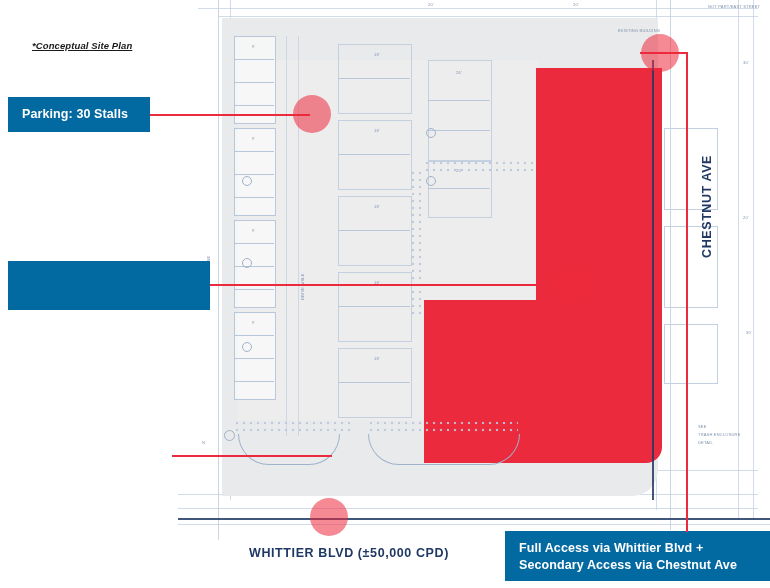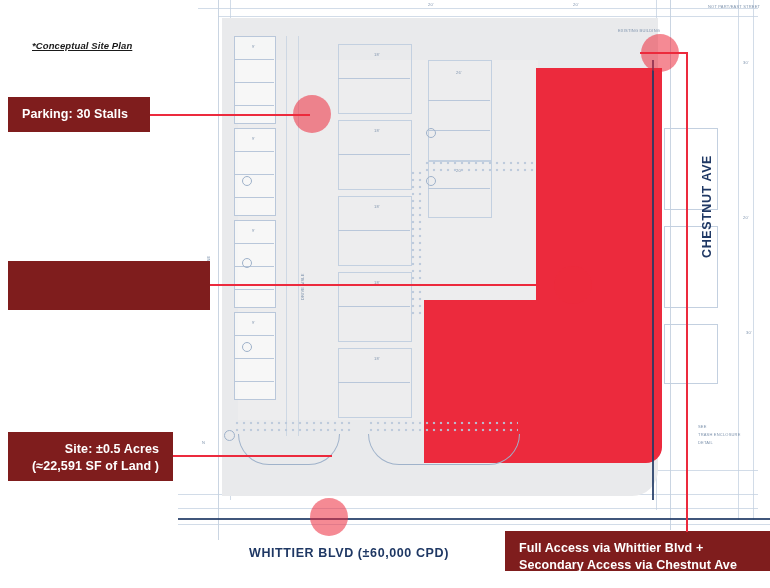--- a/index.html
+++ b/index.html
@@ -127,21 +127,21 @@
 
   
   .street-line {
     position: absolute;
     background: #1f3864;
   }
 
   
   .callout {
     position: absolute;
-    background: #7f1d1d;
+    background: #0369a1;
     color: #ffffff;
     font-weight: bold;
     font-size: 12.5px;
     line-height: 17px;
     padding: 9px 14px;
     box-sizing: border-box;
     letter-spacing: .1px;
   }
   .callout.right { text-align: right; }
   .callout .l2 { display: block; }
@@ -305,32 +305,28 @@
     <span class="l2">Parking: 30 Stalls</span>
   </div>
   <div class="dot" style="left:293px; top:95px; width:38px; height:38px;"></div>
 
   <div class="leader" style="left:210px; top:284px; width:365px;"></div>
   <div class="callout right" id="c-subject" style="left:8px; top:261px; width:202px; height:49px;">
   </div>
   <div class="dot" style="left:554px; top:266px; width:38px; height:38px;"></div>
 
   <div class="leader" style="left:172px; top:455px; width:160px;"></div>
-  <div class="callout right" id="c-site" style="left:8px; top:432px; width:165px; height:49px;">
-    <span class="l2">Site: ±0.5 Acres</span>
-    <span class="l2">(≈22,591 SF of Land )</span>
-  </div>
-
-  <div class="callout" id="c-access" style="left:505px; top:531px; width:265px; height:40px;">
+
+  <div class="callout" id="c-access" style="left:505px; top:531px; width:265px; height:50px;">
     <span class="l2">Full Access via Whittier Blvd +</span>
     <span class="l2">Secondary Access via Chestnut Ave</span>
   </div>
   <div class="leader v" style="left:686px; top:52px; height:480px;"></div>
   <div class="leader" style="left:640px; top:52px; width:48px;"></div>
   <div class="dot" style="left:641px; top:34px; width:38px; height:38px;"></div>
   <div class="dot" style="left:310px; top:498px; width:38px; height:38px;"></div>
 
-  <div class="street-label" style="left:249px; top:546px;">WHITTIER BLVD (±60,000 CPD)</div>
+  <div class="street-label" style="left:249px; top:546px;">WHITTIER BLVD (±50,000 CPD)</div>
   <div class="street-label vertical" style="left:700px; top:258px;">CHESTNUT AVE</div>
 
   <div class="note" style="left:32px; top:40px;text-decoration:underline;">*Conceptual Site Plan</div>
 
 </div>
 
 </body></html>

